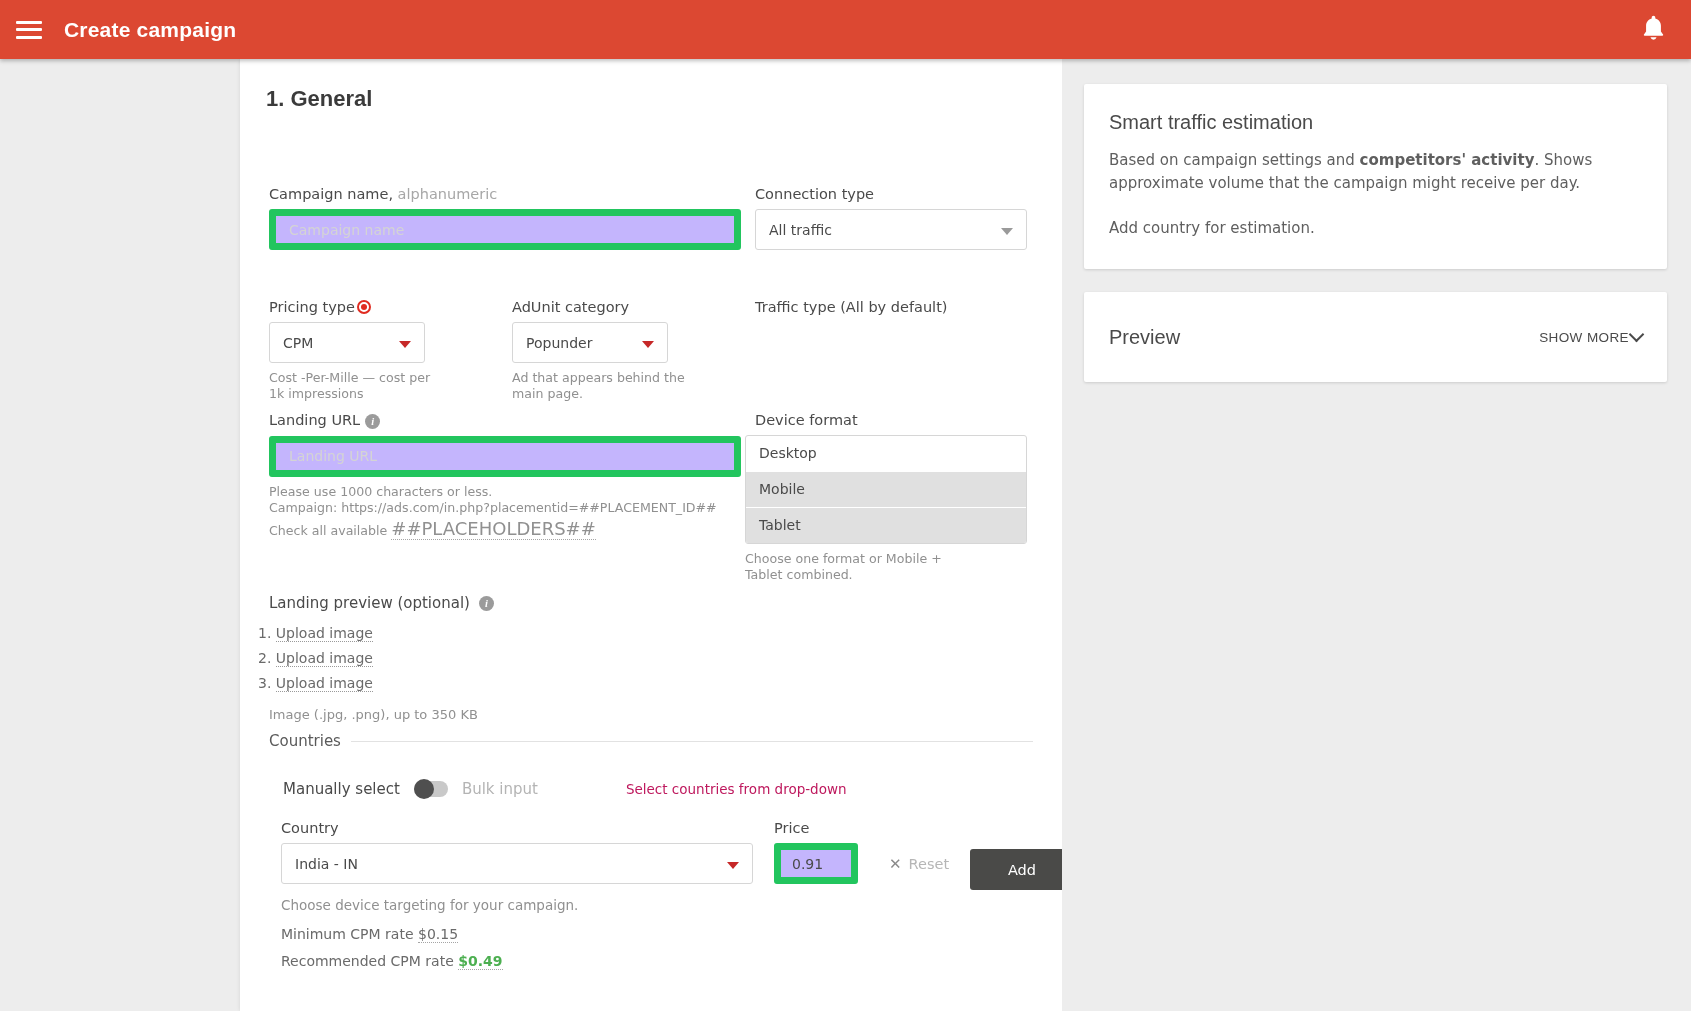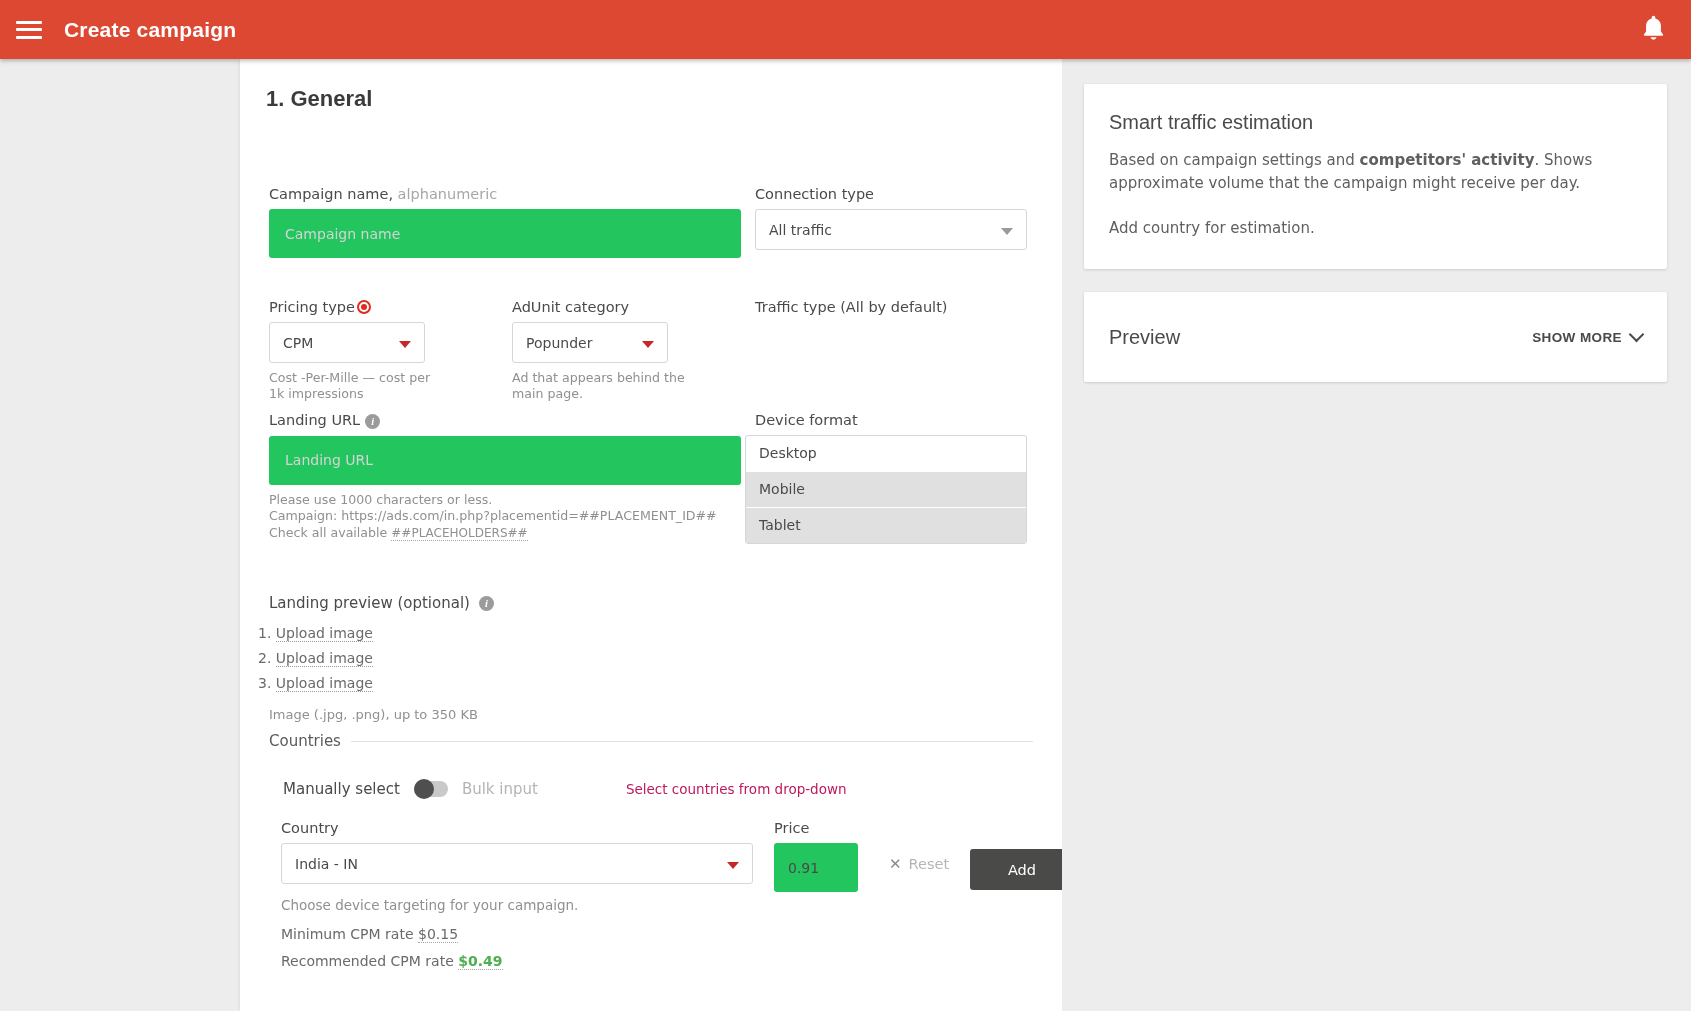--- a/index.html
+++ b/index.html
@@ -42,22 +42,22 @@
     font-family:"Liberation Sans", sans-serif;
     font-size:22px; color:#3b3b3b; margin:27px 0 0 26px; font-weight:700;
   }
   .fieldgrid { position:relative; margin-top:20px; }
   .fl { position:absolute; }
 
   label.flabel { display:block; font-size:14.5px; color:#4a4a4a; margin-bottom:7px; }
   label.flabel .muted { color:#a7a7a7; }
 
   .inputbox {
-    width:100%; height:49px; border:3px solid #22c55e; border-radius:3px;
-    background:#22c55e; font-size:14px; color:#4a4a4a;
+    width:100%; height:41px; border:7px solid #22c55e; border-radius:3px;
+    background:#c4b5fd; font-size:14px; color:#4a4a4a;
     padding:0 13px; font-family:"DejaVu Sans", sans-serif;
     outline:none;
   }
   .inputbox::placeholder { color:#d4d4d4; }
 
   .selectbox {
     position:relative; height:41px; border:1px solid #d6d6d6; border-radius:3px;
     background:#fff; display:flex; align-items:center; padding:0 13px;
     font-size:14px; color:#4a4a4a; cursor:pointer;
   }
@@ -129,22 +129,22 @@
   .card {
     background:#fff; border-radius:2px; box-shadow:0 1px 3px rgba(0,0,0,.14);
     margin:0 0 22px 0;
   }
   .card-h {
     font-family:"Liberation Sans", sans-serif; font-size:20px; color:#4a4a4a;
     font-weight:400;
   }
   .card-p { font-size:15px; color:#5f5f5f; line-height:1.52; }
   .show-more {
-    font-size:13.5px; font-weight:bold; color:#4a4a4a; letter-spacing:.4px;
-    display:flex; align-items:center; gap:9px; cursor:pointer;
+    font-size:13.5px; font-weight:normal; color:#4a4a4a; letter-spacing:.4px;
+    display:flex; align-items:center; gap:2px; cursor:pointer;
     font-family:"Liberation Sans", sans-serif;
   }
   .chev { width:11px;height:11px;border-right:2px solid #4a4a4a;border-bottom:2px solid #4a4a4a;
           transform:rotate(45deg); margin-top:-5px;}
 </style>
 </head>
 <body>
 
 <div class="appbar">
   <div class="burger">
@@ -211,32 +211,33 @@
 
       <div class="fl" style="left:29px; top:280px; width:472px;">
         <label class="flabel">
           <span>Landing URL</span><i class="info-dot">i</i>
         </label>
         <input class="inputbox" placeholder="Landing URL" style="">
         <div class="hint" style="line-height:1.32;">
           <div>Please use 1000 characters or less.</div>
           <div>Campaign: https://ads.com/in.php?placementid=##PLACEMENT_ID##</div>
           <div>
-            <span>Check all available </span><span class="dotlink" style="font-size:12px;">##PLACEHOLDERS##</span>
+            <span>Check all available </span><span class="dotlink" style="font-size:18px;">##PLACEHOLDERS##</span>
           </div>
         </div>
       </div>
 
       <div class="fl" style="left:505px; top:280px; width:282px;">
         <label class="flabel" style="margin-left:10px;">Device format</label>
         <div class="listbox">
           <div class="opt">Desktop</div>
           <div class="opt sel">Mobile</div>
           <div class="opt sel">Tablet</div>
         </div>
+        <div class="hint" style="width:232px;">Choose one format or Mobile + Tablet combined.</div>
       </div>
 
       <div class="fl" style="left:29px; top:462px; width:420px;">
         <label class="flabel" style="font-size:15px; margin-bottom:13px;">
           <span>Landing preview (optional)</span><i class="info-dot" style="margin-left:9px;">i</i>
         </label>
         <div style="margin-left:-11px;">
           <div class="uprow">
             <span>1.</span>
             <span class="ulink">Upload image</span>

